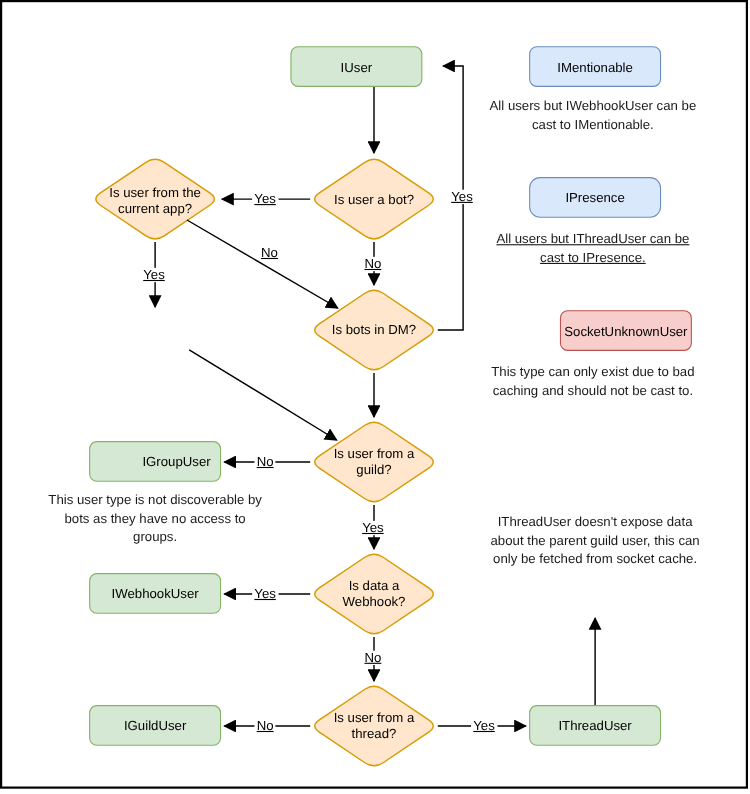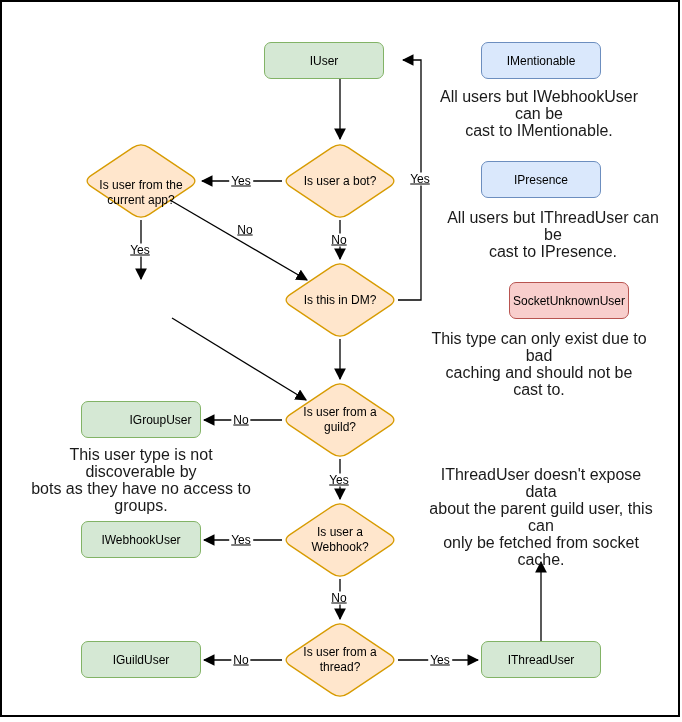--- a/index.html
+++ b/index.html
@@ -74,21 +74,21 @@
     background: #ffffff;
     padding: 0 2px;
     font-size: 12px;
     line-height: 13px;
     color: #000000;
     text-decoration: underline;
   }
   .note {
     position: absolute;
     text-align: center;
-    font-size: 16px;
+    font-size: 12px;
     line-height: 17px;
     color: #1a1a1a;
     white-space: pre-line;
   }
 </style>
 </head>
 <body>
 
 <div id="stage">
 
@@ -118,53 +118,53 @@
     <path class="edge" marker-end="url(#arrow)" d="M340,459 L340,499"></path>
     <path class="edge" marker-end="url(#arrow)" d="M282,540 L204,540"></path>
     <path class="edge" marker-end="url(#arrow)" d="M340,579 L340,619"></path>
     <path class="edge" marker-end="url(#arrow)" d="M282,660 L204,660"></path>
     <path class="edge" marker-end="url(#arrow)" d="M398,660 L478,660"></path>
     <path class="edge" marker-end="url(#arrow)" d="M541,641 L541,562"></path>
   </svg>
 
   <div class="node green" style="left:264px;top:42px;">IUser</div>
   <div class="node blue" style="left:481px;top:42px;">IMentionable</div>
-  <div class="node blue" style="left:481px;top:161px;">IPresence</div>
+  <div class="node blue" style="left:481px;top:161px;border-radius:10px;">IPresence</div>
   <div class="node red" style="left:481px;top:282px;margin-left:28px;">SocketUnknownUser</div>
   <div class="node green" style="left:81px;top:401px;padding-left:39px;">IGroupUser</div>
   <div class="node green" style="left:81px;top:521px;text-align:center;">IWebhookUser</div>
   <div class="node green" style="left:81px;top:641px;">IGuildUser</div>
   <div class="node green" style="left:481px;top:641px;">IThreadUser</div>
 
-  <div class="dlabel" style="left:83px;top:154px;text-align:center;">Is user from the
+  <div class="dlabel" style="left:83px;top:144px;text-align:center;">Is user from the
 current app?</div>
   <div class="dlabel" style="left:282px;top:142px;">Is user a bot?</div>
-  <div class="dlabel" style="left:282px;top:261px;">Is this in DM?</div>
+  <div class="dlabel" style="left:282px;top:261px;">Is bots in DM?</div>
   <div class="dlabel" style="left:282px;top:381px;">Is user from a
 guild?</div>
-  <div class="dlabel" style="left:282px;top:501px;">Is user a
+  <div class="dlabel" style="left:282px;top:501px;">Is data a
 Webhook?</div>
   <div class="dlabel" style="left:282px;top:621px;">Is user from a
 thread?</div>
 
   <span class="elabel" style="left:241px;top:181px;">Yes</span>
   <span class="elabel" style="left:339px;top:240px;">No</span>
   <span class="elabel" style="left:140px;top:250px;">Yes</span>
   <span class="elabel" style="left:245px;top:230px;">No</span>
   <span class="elabel" style="left:420px;top:179px;">Yes</span>
   <span class="elabel" style="left:241px;top:420px;">No</span>
   <span class="elabel" style="left:339px;top:480px;">Yes</span>
   <span class="elabel" style="left:241px;top:540px;">Yes</span>
   <span class="elabel" style="left:339px;top:598px;">No</span>
   <span class="elabel" style="left:241px;top:660px;">No</span>
   <span class="elabel" style="left:440px;top:660px;">Yes</span>
 
   <div class="note" style="left:429px;top:88px;width:220px;">All users but IWebhookUser can be
 cast to IMentionable.</div>
-  <div class="note" style="left:443px;top:209px;width:220px;">All users but IThreadUser can be
+  <div class="note" style="left:429px;top:209px;width:220px;text-decoration:underline;">All users but IThreadUser can be
 cast to IPresence.</div>
   <div class="note" style="left:429px;top:330px;width:220px;">This type can only exist due to bad
 caching and should not be cast to.</div>
   <div class="note" style="left:31px;top:446px;width:220px;">This user type is not discoverable by
 bots as they have no access to
 groups.</div>
   <div class="note" style="left:426px;top:466px;width:230px;">IThreadUser doesn't expose data
 about the parent guild user, this can
 only be fetched from socket cache.</div>
 

